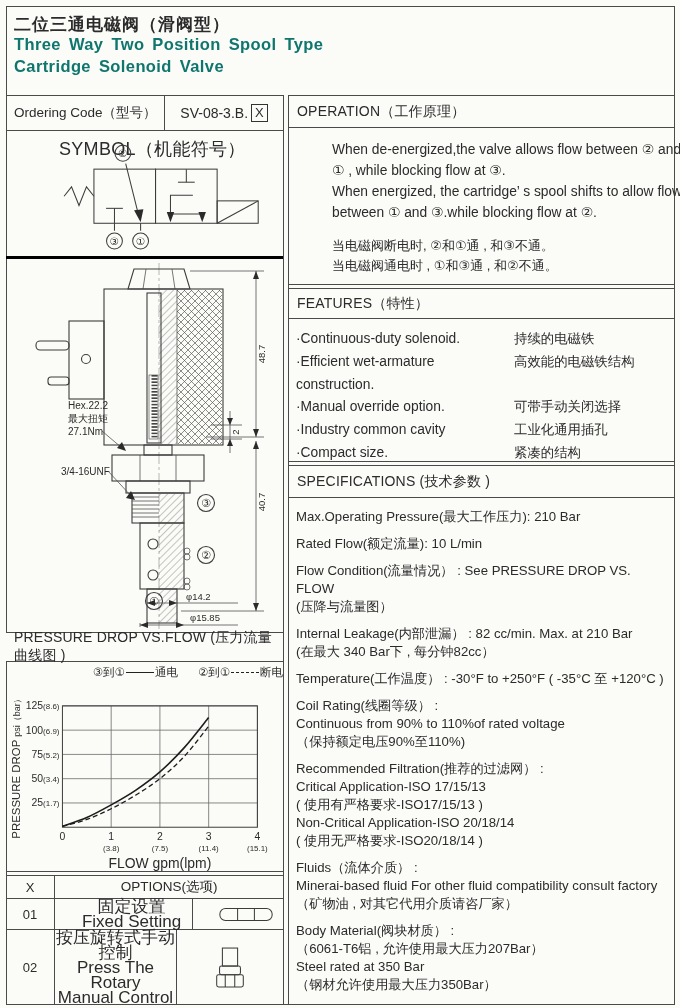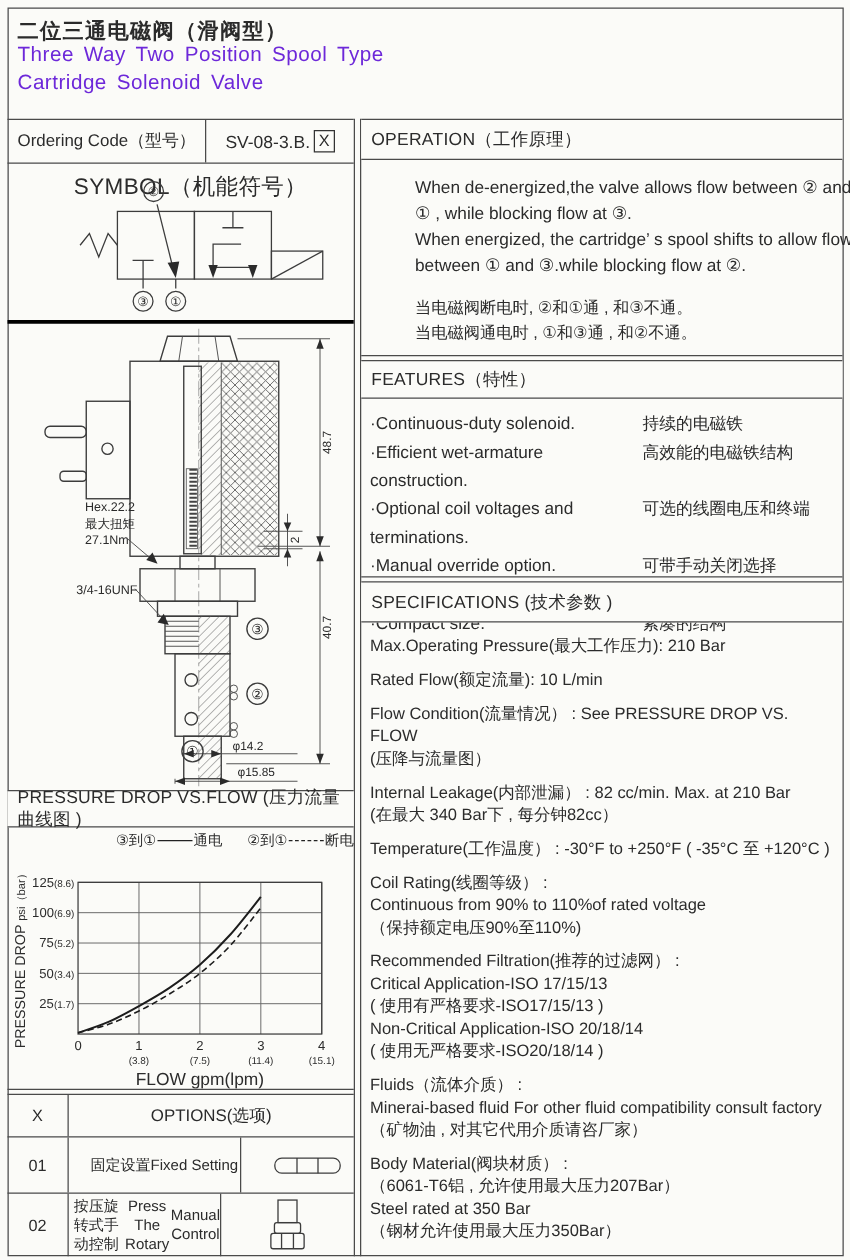--- a/index.html
+++ b/index.html
@@ -3,21 +3,21 @@
 <meta charset="utf-8">
 <style>
   html,body{margin:0;padding:0;background:#d8d8d4;}
   .page{position:relative;width:680px;height:1008px;background:#fbfbf8;overflow:hidden;
         font-family:"Liberation Sans","DejaVu Sans",sans-serif;color:#2b2b2b;}
   .frame{position:absolute;left:6px;top:6px;right:5px;bottom:3px;border:1px solid #4a4a4a;pointer-events:none;}
   .abs{position:absolute;box-sizing:border-box;}
 
   
   .title-zh{left:14px;top:13px;font-size:17px;font-weight:bold;letter-spacing:1px;}
-  .title-en{font-size:16.5px;font-weight:400;letter-spacing:.4px;word-spacing:3px;color:#6d28d9;}
+  .title-en{font-size:16.5px;font-weight:700;letter-spacing:.4px;word-spacing:3px;color:#0f766e;}
   .t1{left:14px;top:35px;} .t2{left:14px;top:57px;}
 
   
   .lcol{left:6px;width:277px;} .rcol{left:289px;width:385px;}
   .divider{left:283px;top:95px;bottom:3px;width:6px;border-left:1px solid #4a4a4a;border-right:1px solid #4a4a4a;}
   .sep{height:0;border-top:1px solid #4a4a4a;}
 
   .band{border-top:1px solid #4a4a4a;border-bottom:1px solid #4a4a4a;display:flex;align-items:center;
         padding-left:8px;font-size:14px;letter-spacing:.2px;background:#fbfbf8;}
 
@@ -41,21 +41,21 @@
   .legend .item{display:flex;align-items:center;}
 
   
   .options{top:875px;bottom:3px;border-top:1px solid #4a4a4a;display:flex;flex-direction:column;font-size:13px;}
   .opt-row{display:flex;border-bottom:1px solid #4a4a4a;}
   .opt-row:last-child{border-bottom:none;}
   .opt-head{height:33px;}
   .opt-r1{height:44px;gap:16px;} .opt-r2{flex:1;}
   .cell{display:flex;align-items:center;justify-content:center;box-sizing:border-box;}
   .c-x{width:49px;border-right:1px solid #4a4a4a;}
-  .c-desc{width:122px;border-right:1px solid #4a4a4a;flex-direction:row;line-height:15px;text-align:center;font-size:12px;}
+  .c-desc{width:122px;border-right:1px solid #4a4a4a;flex-direction:column;line-height:15px;text-align:center;font-size:17px;}
   .c-icon{flex:1;}
   .c-opt{flex:1;font-size:13.5px;}
   .sep-871{top:871px;}
 
   
   .op-h{top:95px;height:33px;}
   .op-body{top:128px;height:156px;padding:11px 6px 0 7px;font-size:13.8px;line-height:21px;margin-left:36px;}
   .op-zh{margin-top:13px;font-size:13px;line-height:20px;}
   .sep-284{top:284px;} .feat-h{top:288px;height:31px;}
   .feat-body{top:319px;height:142px;padding:9px 4px 0 7px;font-size:13.8px;}
@@ -358,24 +358,20 @@
   <div class="abs rcol feat-body" id="features-list">
       <div class="feat-row">
         <span class="feat-en">·Continuous-duty  solenoid.</span>
         <span class="feat-zh">持续的电磁铁</span>
       </div>
       <div class="feat-row">
         <span class="feat-en">·Efficient wet-armature construction.</span>
         <span class="feat-zh">高效能的电磁铁结构</span>
       </div>
       <div class="feat-row">
-        <span class="feat-en">·Optional coil voltages and terminations.</span>
-        <span class="feat-zh">可选的线圈电压和终端</span>
-      </div>
-      <div class="feat-row">
         <span class="feat-en">·Manual override option.</span>
         <span class="feat-zh">可带手动关闭选择</span>
       </div>
       <div class="feat-row">
         <span class="feat-en">·Industry common cavity</span>
         <span class="feat-zh">工业化通用插孔</span>
       </div>
       <div class="feat-row">
         <span class="feat-en">·Compact size.</span>
         <span class="feat-zh">紧凑的结构</span>

